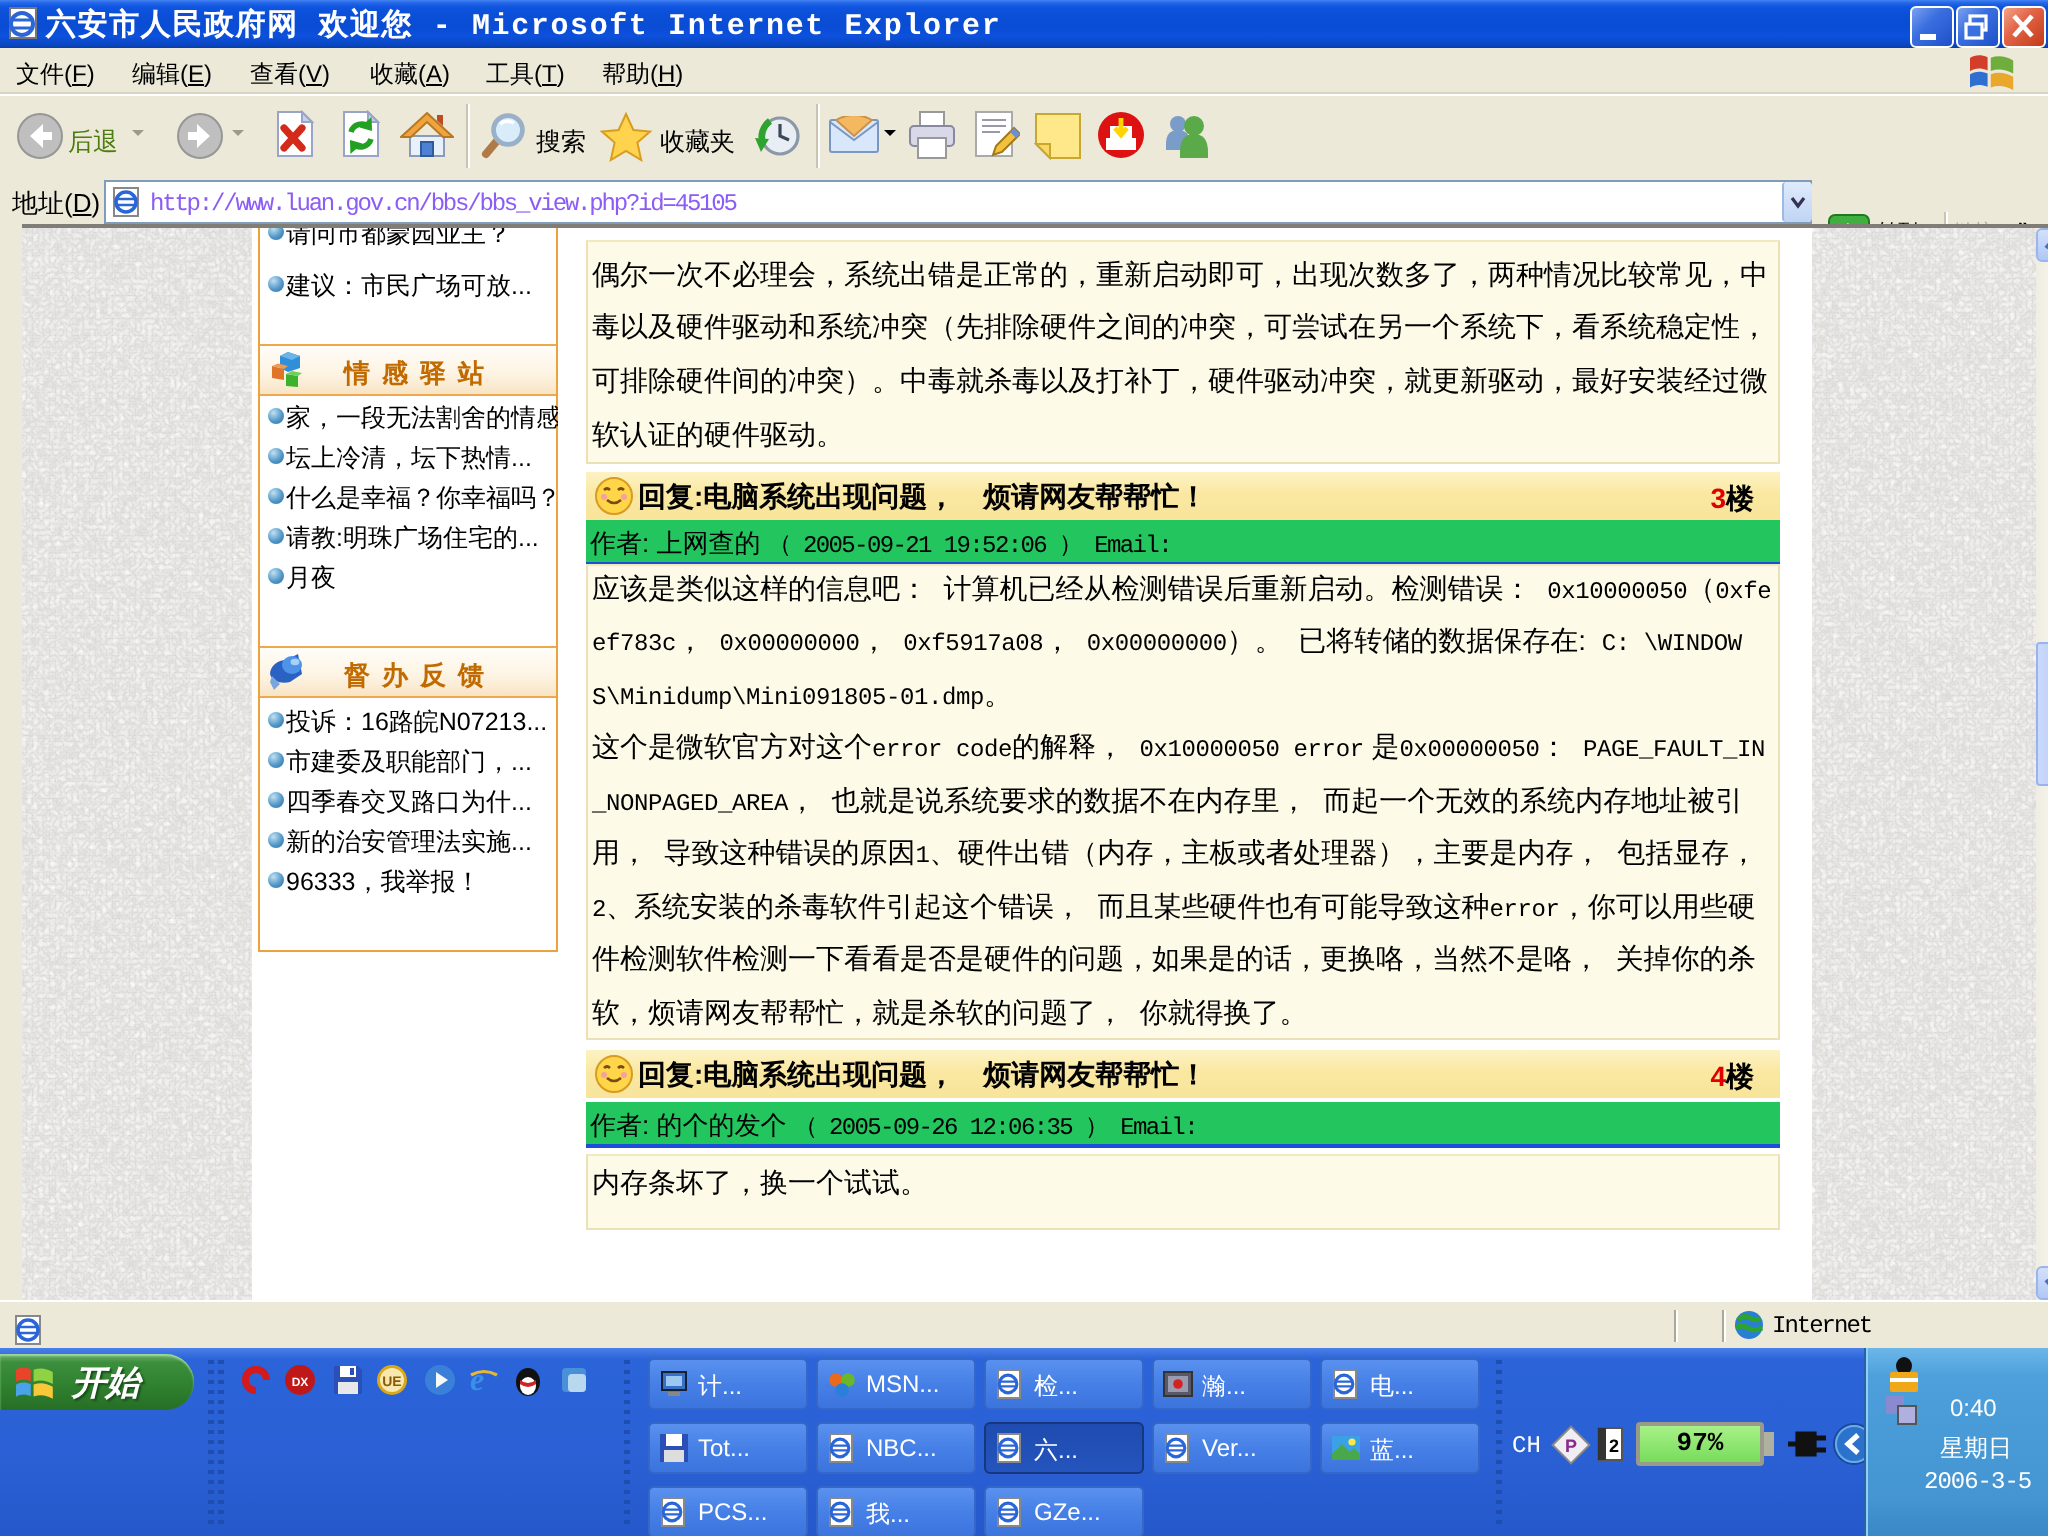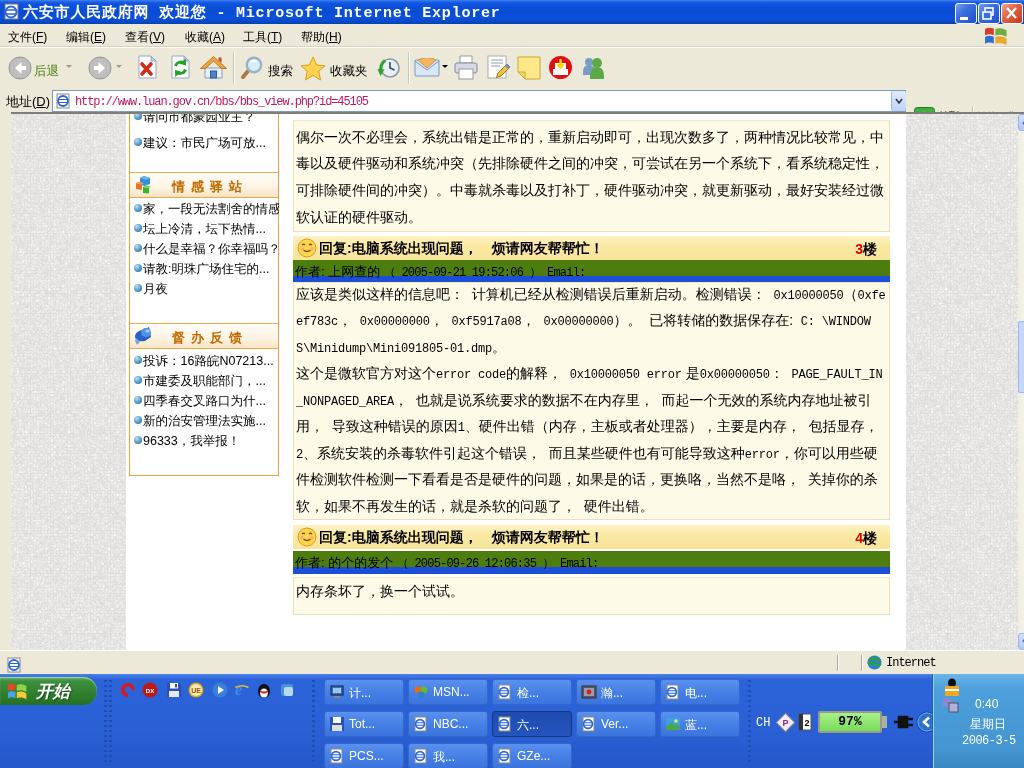--- a/index.html
+++ b/index.html
@@ -18,42 +18,42 @@
 #menubar{left:0;top:24px;width:1024px;height:23px;background:#ECE9D8;font-size:12px;color:#000;box-shadow:inset 0 -1px 0 #d8d4c0;padding-left:23px;}
 #menubar span{position:absolute;top:5px;}
 
 #toolbar{left:0;top:47px;width:1024px;height:41px;background:#ECE9D8;border-top:1px solid #fff;border-bottom:1px solid #d4d0be;}
 .tsep{position:absolute;top:4px;width:1px;height:32px;background:#c9c5b2;border-right:1px solid #fff;}
 .tlabel{position:absolute;font-size:12.5px;color:#000;top:15px;}
 
 #addrbar{left:0;top:89px;width:1024px;height:23px;background:#ECE9D8;text-align:center;}
 #addrlabel{left:6px;top:4px;font-size:13px;color:#000;}
 #addrinput{left:52px;top:1px;width:852px;height:20px;background:#fff;border:1px solid #7f9db9;}
-#addrurl{left:22px;top:4px;font-family:"Liberation Mono",monospace;font-size:12px;letter-spacing:-1.1px;color:#be185d;white-space:nowrap;}
+#addrurl{left:22px;top:4px;font-family:"Liberation Mono",monospace;font-size:12px;letter-spacing:-1.1px;color:#8b5cf6;white-space:nowrap;}
 #addrdrop{left:838px;top:0px;width:14px;height:20px;background:linear-gradient(180deg,#dfeafc,#c0d4f5);border-left:1px solid #9cb9e4;border-radius:2px;}
 #goarea{left:914px;top:19px;width:118px;height:20px;font-size:10px;}
 
 #viewport{left:11px;top:112px;width:1024px;height:538px;background:#e3e1dc;border-top:2px solid #7f7d75;overflow:hidden;}
 #page{position:absolute;left:115px;top:0;width:780px;height:536px;background:#fff;}
 
 #sidebar{position:absolute;left:3px;top:-80px;width:148px;height:440px;border:1px solid #eda33d;background:#fff;}
 .sideitem{position:absolute;left:4px;width:145px;height:20px;line-height:20px;font-size:12.5px;color:#000;white-space:nowrap;overflow:hidden;}
 .sideitem .bl{display:inline-block;width:8px;height:8px;border-radius:50%;background:radial-gradient(circle at 35% 30%,#bfe0f2,#5397c9 55%,#2b6d9e);margin-right:1px;vertical-align:1px;}
 .sidehead{position:absolute;left:0px;width:148px;height:24px;border-top:1px solid #f0a84e;border-bottom:1px solid #f0a84e;background:linear-gradient(180deg,#fffdf8 0%,#fdf3e2 60%,#f8e4c4 100%);color:#c06a00;font-weight:bold;font-size:13px;}
 .sidehead .ht{position:absolute;left:42px;top:5px;letter-spacing:6px;}
 
 #main{position:absolute;left:167px;top:0;width:598px;}
 .postbody{position:absolute;left:0;width:597px;box-sizing:border-box;background:#fdfae8;border:1px solid #ece0b8;border-top:1px solid #f3e9be;}
 .pline{position:absolute;left:2px;white-space:pre;font-size:14px;height:19px;line-height:19px;color:#000;}
 .pline .m{font-size:12px;letter-spacing:-0.2px;}
 .phead{position:absolute;left:0;width:597px;height:24px;background:linear-gradient(180deg,#fdf2c4 0%,#fae8a2 45%,#f8e49a 100%);}
 .phead .ttl{position:absolute;left:26px;top:4px;font-weight:bold;font-size:14px;color:#000;white-space:nowrap;}
 .phead .flr{position:absolute;right:13px;top:5px;font-weight:bold;font-size:14px;color:#000;text-align:right;}
 .phead .flr b{color:#e00000;}
-.pauthor{position:absolute;left:0;width:597px;box-sizing:border-box;height:23px;background:#4d7c0f;border-bottom:7px solid #1d4ed8;font-size:13px;color:#000;white-space:nowrap;}
+.pauthor{position:absolute;left:0;width:597px;box-sizing:border-box;height:23px;background:#22c55e;border-bottom:2px solid #1d4ed8;font-size:13px;color:#000;white-space:nowrap;}
 .pauthor > span{position:absolute;left:2px;top:3px;}
 .pauthor .m{font-size:12px;letter-spacing:-0.8px;}
 
 #vscroll{position:absolute;left:1007px;top:0;width:17px;height:536px;background:linear-gradient(90deg,#f0eee3,#faf9f2);}
 .sbtn{position:absolute;left:0;width:17px;height:17px;box-sizing:border-box;background:linear-gradient(180deg,#d3e0fb,#b0c7f5);border:1px solid #9ab5ec;border-radius:3px;}
 #sthumb{position:absolute;left:0;top:207px;width:17px;height:72px;box-sizing:border-box;background:linear-gradient(90deg,#cadafc,#b4c9f8);border:1px solid #98b4f0;border-radius:2px;}
 
 #statusbar{left:0;top:650px;width:1024px;height:24px;background:#ECE9D8;border-top:1px solid #fff;}
 .ssep{position:absolute;top:4px;width:1px;height:16px;background:#aca899;border-right:1px solid #fff;}
 
@@ -305,21 +305,21 @@
         </div>
       <div class="postbody" style="top:168px;height:238px;">
         <div class="pline" style="top:2px">应该是类似这样的信息吧：  计算机已经从检测错误后重新启动。检测错误：  <span class="m">0x10000050</span>（<span class="m">0xfe</span></div>
         <div class="pline" style="top:28px"><span class="m">ef783c</span>，  <span class="m">0x00000000</span>，  <span class="m">0xf5917a08</span>，  <span class="m">0x00000000</span>）。  已将转储的数据保存在:  <span class="m">C: \WINDOW</span></div>
         <div class="pline" style="top:55px"><span class="m">S\Minidump\Mini091805-01.dmp</span>。</div>
         <div class="pline" style="top:81px">这个是微软官方对这个<span class="m">error code</span>的解释，  <span class="m">0x10000050 error</span> 是<span class="m">0x00000050</span>：  <span class="m">PAGE_FAULT_IN</span></div>
         <div class="pline" style="top:108px"><span class="m">_NONPAGED_AREA</span>，  也就是说系统要求的数据不在内存里，  而起一个无效的系统内存地址被引</div>
         <div class="pline" style="top:134px">用，  导致这种错误的原因<span class="m">1</span>、硬件出错（内存，主板或者处理器），主要是内存，  包括显存，</div>
         <div class="pline" style="top:161px"><span class="m">2</span>、系统安装的杀毒软件引起这个错误，  而且某些硬件也有可能导致这种<span class="m">error</span>，你可以用些硬</div>
         <div class="pline" style="top:187px">件检测软件检测一下看看是否是硬件的问题，如果是的话，更换咯，当然不是咯，  关掉你的杀</div>
-        <div class="pline" style="top:214px">软，如果不再发生的话，就是杀软的问题了，  硬件出错。</div>
+        <div class="pline" style="top:214px">软，烦请网友帮帮忙，就是杀软的问题了，  你就得换了。</div>
       </div>
       <div class="phead" style="top:411px">
         <svg class="abs" style="left:4px;top:2px" width="20" height="20" viewBox="0 0 20 20">
           <circle cx="10" cy="10" r="9" fill="#ffd54a" stroke="#d89a20"></circle>
           <path d="M5 7 Q6.5 5.5 8 7 M12 7 Q13.5 5.5 15 7" stroke="#7a4a10" stroke-width="1.3" fill="none"></path>
           <path d="M6.5 12 Q10 15 13.5 12" stroke="#7a4a10" stroke-width="1.3" fill="none"></path>
           <circle cx="5" cy="10.5" r="1.5" fill="#f6a0a0"></circle>
             <circle cx="15" cy="10.5" r="1.5" fill="#f6a0a0"></circle>
         </svg>
         <span class="ttl">回复:电脑系统出现问题，　烦请网友帮帮忙！</span>

